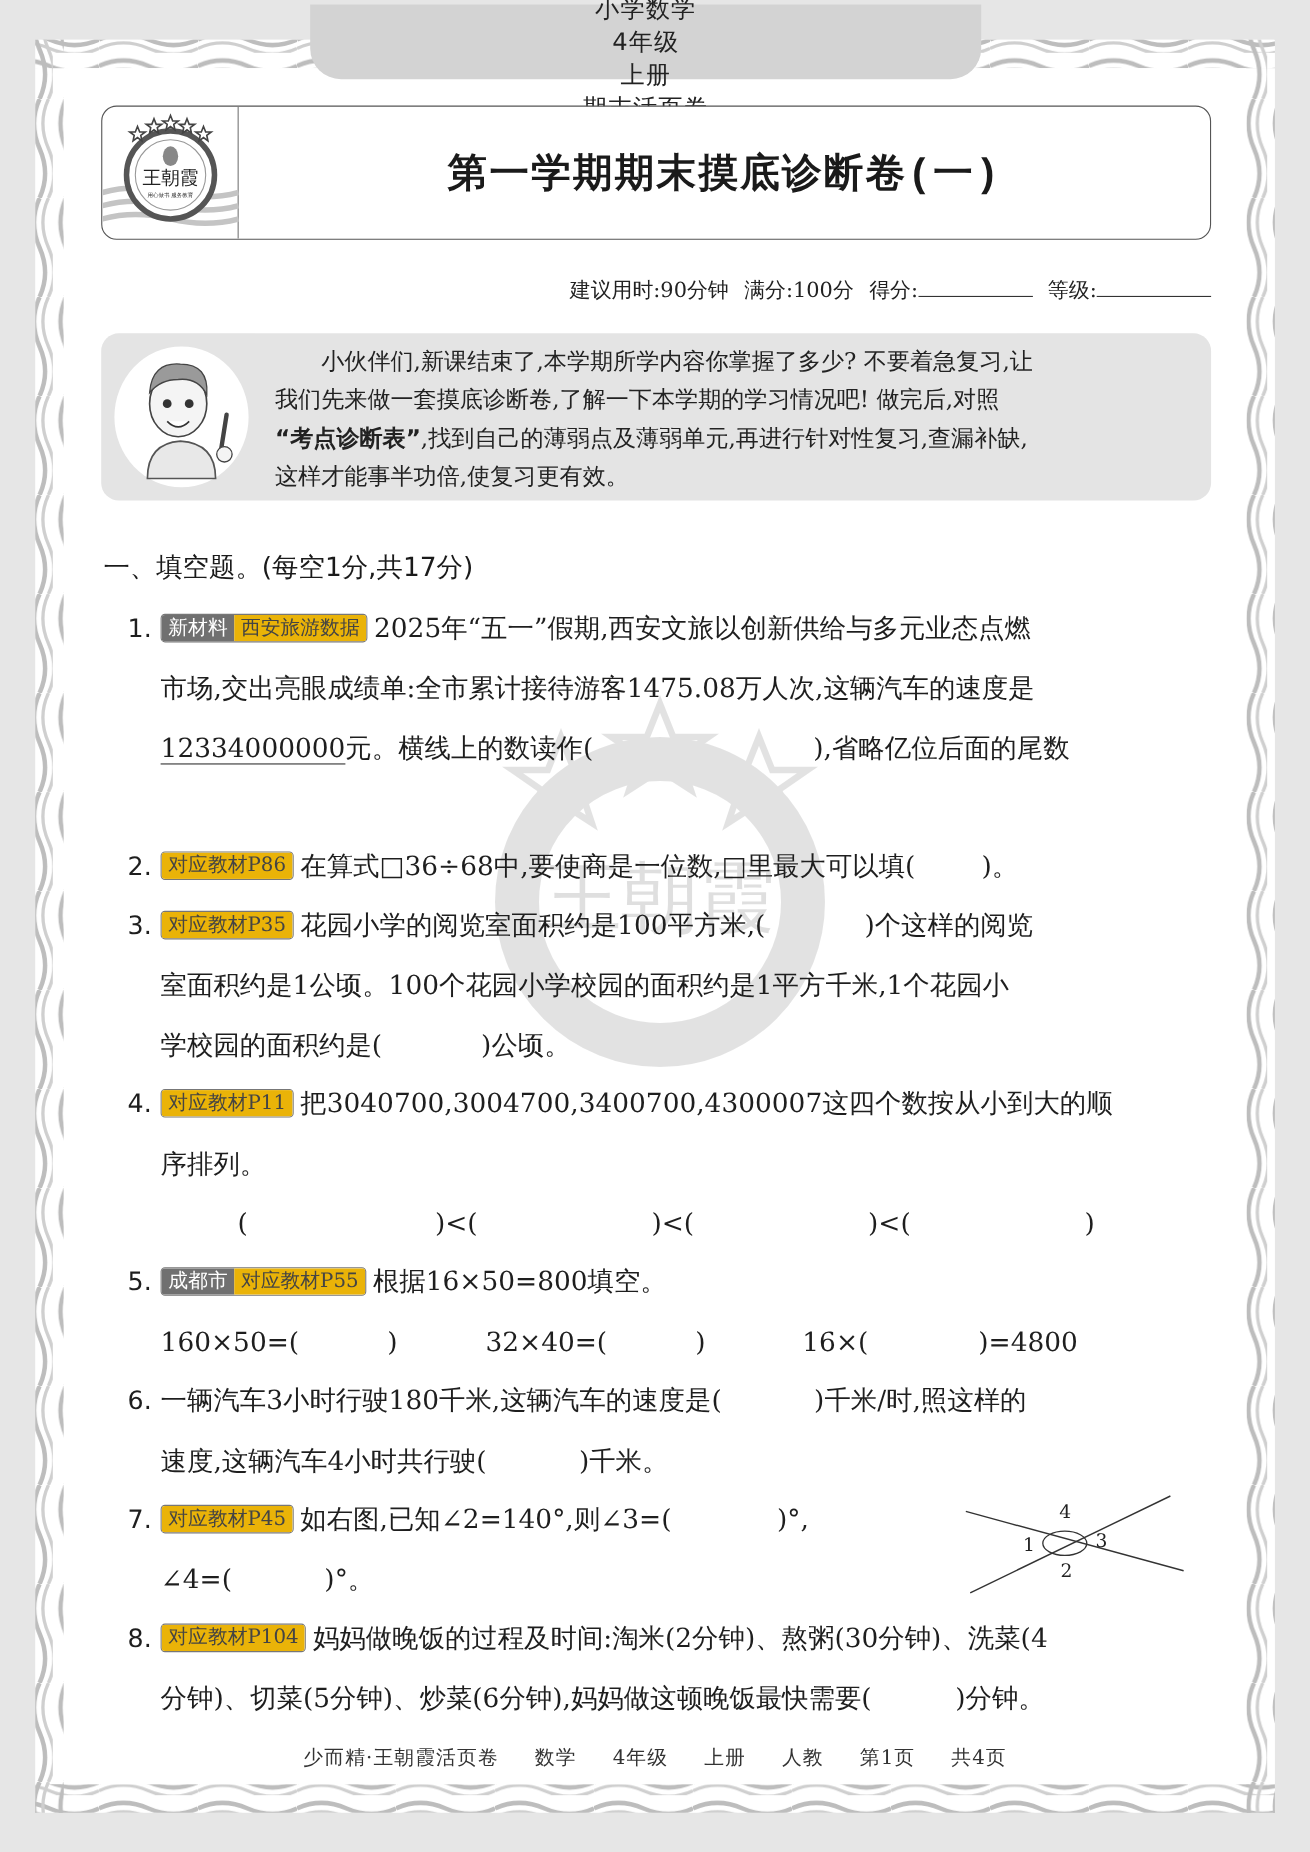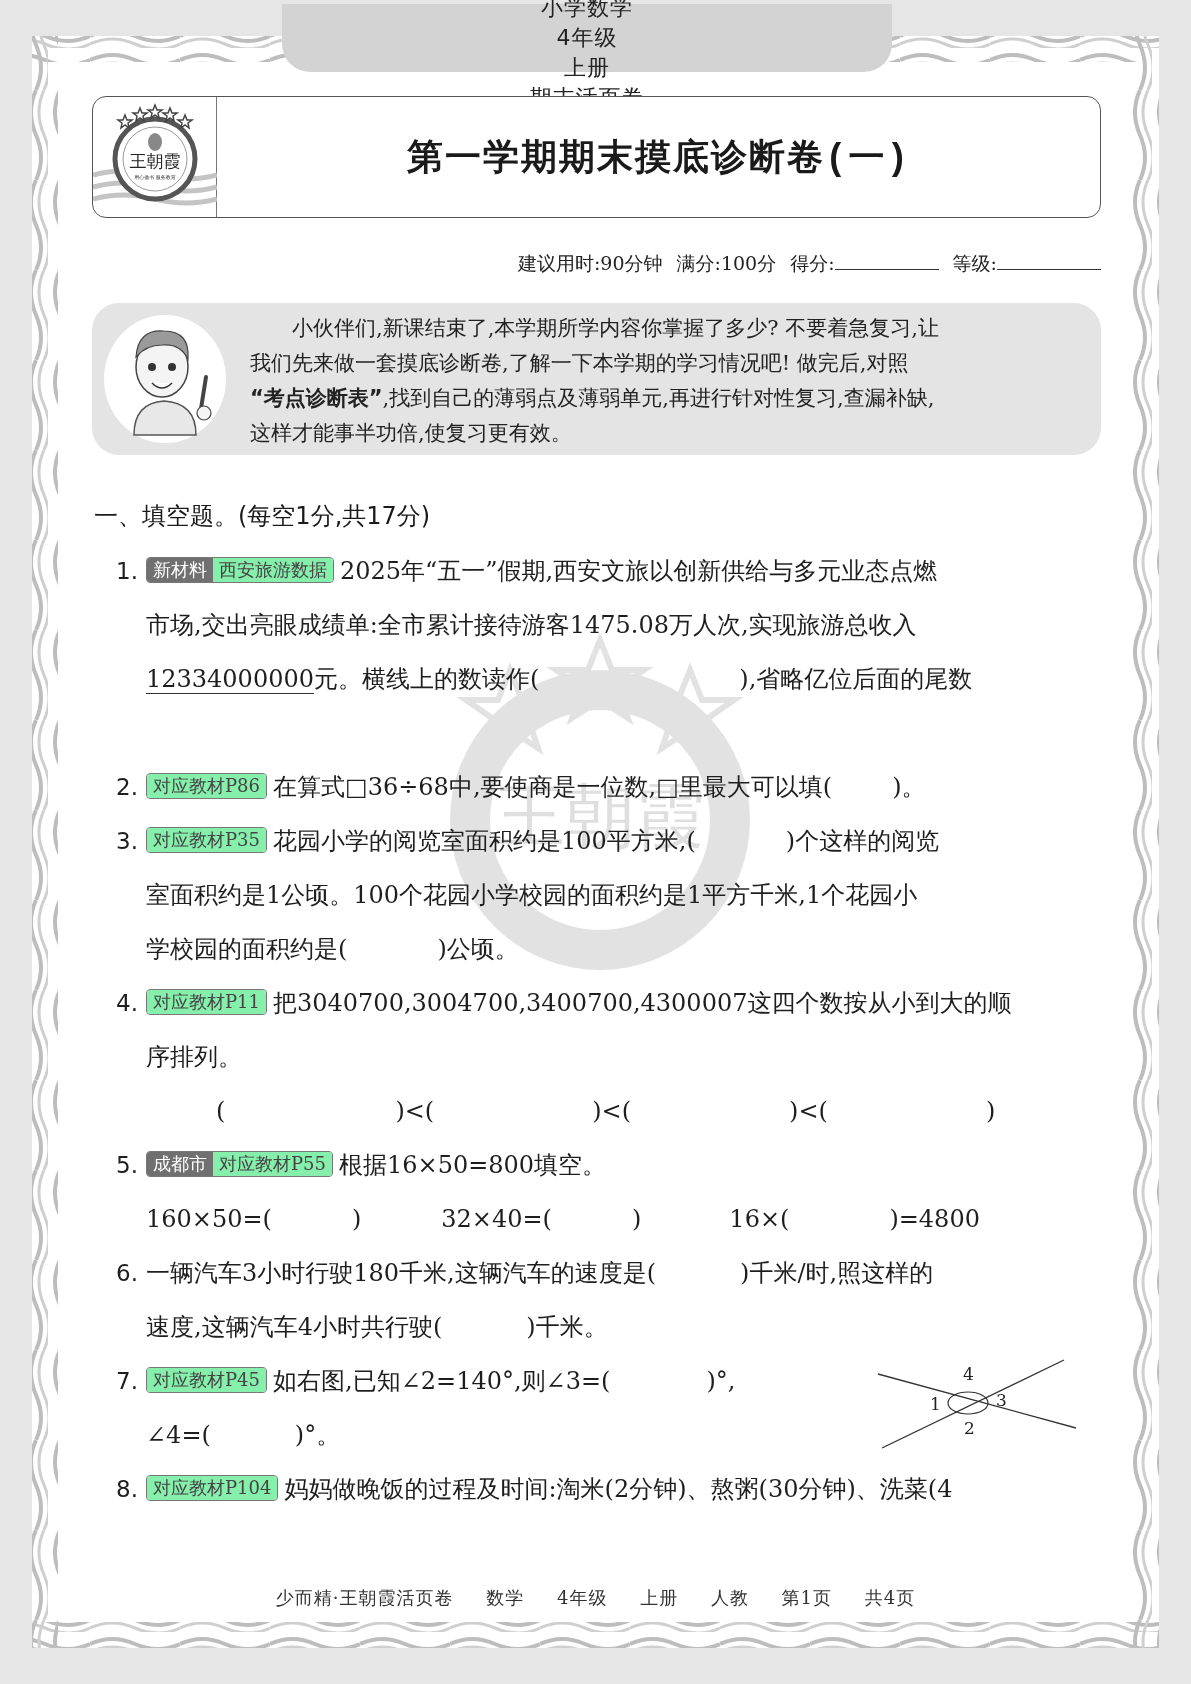--- a/index.html
+++ b/index.html
@@ -29,21 +29,21 @@
   }
 
   .meta-row {
     position: absolute; right: 90px; top: 250px; display: flex; align-items: flex-end; gap: 14px;
     font-size: 19px; color: #222;
   }
   .meta-row .blank { display: inline-block; border-bottom: 1px solid #333; height: 20px; }
 
   .intro-box {
     position: absolute; left: 92px; top: 303px; width: 1009px; height: 152px;
-    background: #e4e4e4; border-radius: 27px;
+    background: #e4e4e4; border-radius: 16px;
   }
   .intro-avatar {
     position: absolute; left: 12px; top: 12px; width: 122px; height: 128px;
     background: #fff; border-radius: 50%;
   }
   .intro-text {
     position: absolute; left: 158px; top: 8px; right: 20px;
     font-size: 21px; line-height: 35px; color: #222; text-align: justify;
   }
   .intro-text .indent { display: inline-block; width: 42px; }
@@ -54,21 +54,21 @@
   .section-heading {
     position: absolute; left: 94px; top: 500px;
     font-family: "DejaVu Sans", sans-serif; font-size: 24px; color: #1a1a1a;
   }
 
   .q { position: absolute; left: 116px; width: 985px; font-size: 24px; line-height: 54px; color: #1e1e1e; }
   .q .num { font-family: "DejaVu Sans", sans-serif; font-size: 23px; display: inline-block; width: 30px; }
   .q .cont { padding-left: 30px; }
   .tag { display: inline-flex; border: 1px solid #777; border-radius: 4px; font-size: 18px; line-height: 24px; vertical-align: 3px; margin-right: 6px; overflow: hidden; }
   .tag .dark { background: #707070; color: #fff; padding: 0 6px; font-family: "DejaVu Sans", sans-serif; }
-  .tag .light { background: #86efac; color: #444; padding: 0 6px; }
+  .tag .light { background: #eab308; color: #444; padding: 0 6px; }
   .blank-paren { display: inline-block; }
   .ul { border-bottom: 1.5px solid #333; }
   .row-eq { display: flex; }
   .row-eq span { white-space: pre; }
 
   .angle-fig { position: absolute; left: 868px; top: 1358px; width: 212px; height: 100px; }
 
   .footer {
     position: absolute; left: 0; width: 1191px; top: 1586px; text-align: center;
     font-size: 18px; color: #333; letter-spacing: 1px; word-spacing: 10px;
@@ -171,21 +171,21 @@
   <text x="170" y="210" text-anchor="middle" font-size="70" font-family="DejaVu Serif, serif" fill="#555">王朝霞</text>
 </svg>
 
 <div class="section-heading">一、填空题。(每空1分,共17分)</div>
 
 <div class="q" style="top:544px">
   <div><span class="num">1.</span><span class="tag">
         <span class="dark">新材料</span>
         <span class="light">西安旅游数据</span>
       </span><span>2025年“五一”假期,西安文旅以创新供给与多元业态点燃</span></div>
-  <div class="cont">市场,交出亮眼成绩单:全市累计接待游客1475.08万人次,实现旅游总收入</div>
+  <div class="cont">市场,交出亮眼成绩单:全市累计接待游客1475.08万人次,这辆汽车的速度是</div>
   <div class="cont"><span class="ul">12334000000</span><span>元。横线上的数读作(</span><span class="blank-paren" style="width:200px"></span><span>),省略亿位后面的尾数</span></div>
 </div>
 
 <div class="q" style="top:760px">
   <div><span class="num">2.</span><span class="tag">
         <span class="light">对应教材P86</span>
       </span><span>在算式□36÷68中,要使商是一位数,□里最大可以填(</span><span class="blank-paren" style="width:60px"></span><span>)。</span></div>
 </div>
 
 <div class="q" style="top:814px">
@@ -252,20 +252,21 @@
   <text x="95" y="22" font-size="17" fill="#222">4</text>
   <text x="62" y="52" font-size="17" fill="#222">1</text>
   <text x="128" y="48" font-size="17" fill="#222">3</text>
   <text x="96" y="76" font-size="17" fill="#222">2</text>
 </svg>
 
 <div class="q" style="top:1462px">
   <div><span class="num">8.</span><span class="tag">
         <span class="light">对应教材P104</span>
       </span><span>妈妈做晚饭的过程及时间:淘米(2分钟)、熬粥(30分钟)、洗菜(4</span></div>
+  <div class="cont"><span>分钟)、切菜(5分钟)、炒菜(6分钟),妈妈做这顿晚饭最快需要(</span><span class="blank-paren" style="width:76px"></span><span>)分钟。</span></div>
 </div>
 
 <div class="footer">
   <span>少而精·王朝霞活页卷</span>
   <span>数学</span>
   <span>4年级</span>
   <span>上册</span>
   <span>人教</span>
   <span>第1页</span>
   <span>共4页</span>

